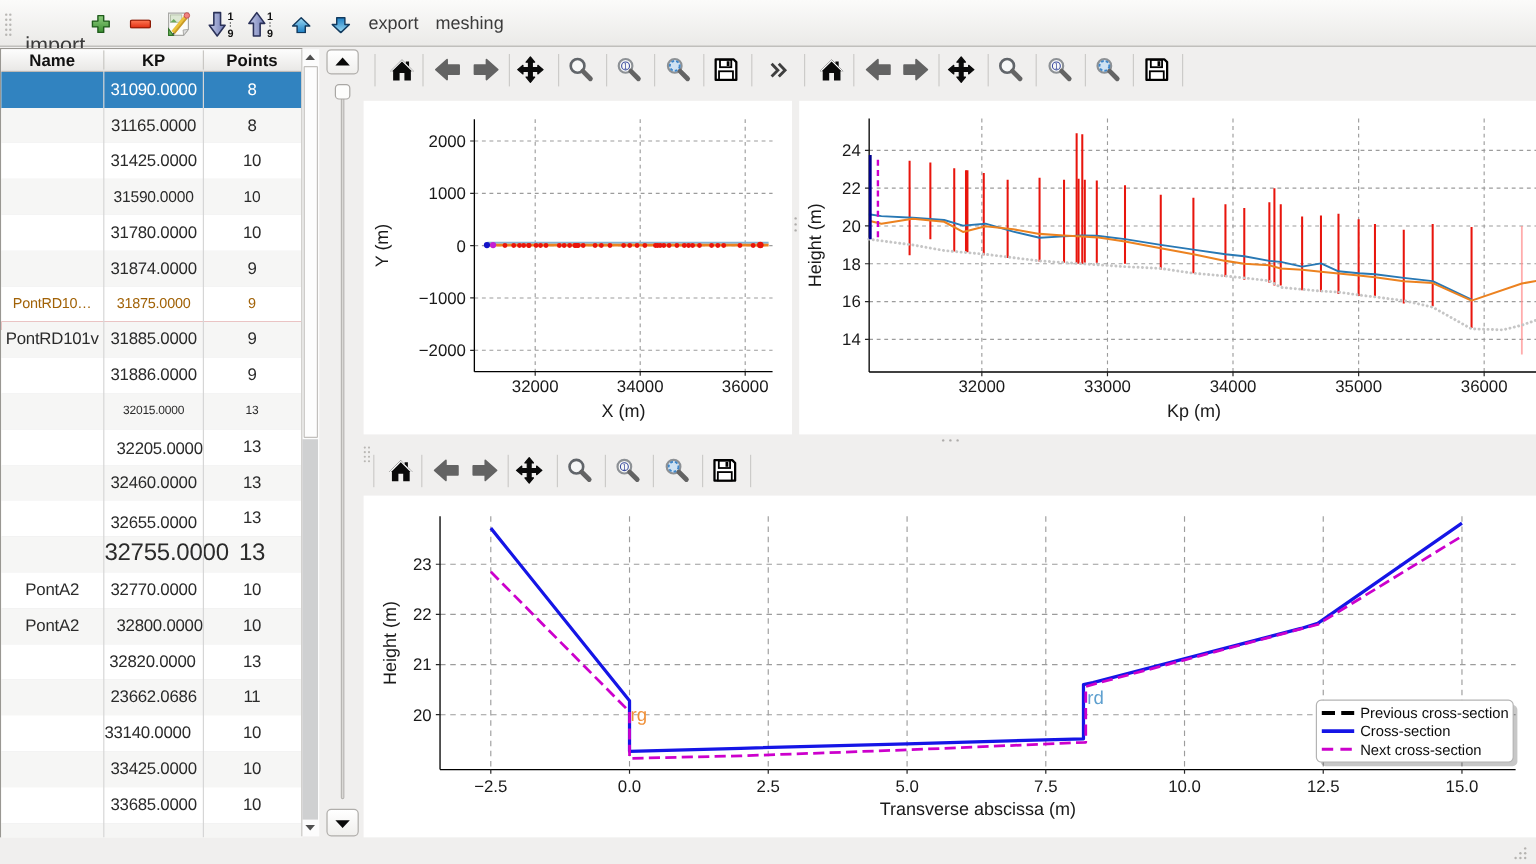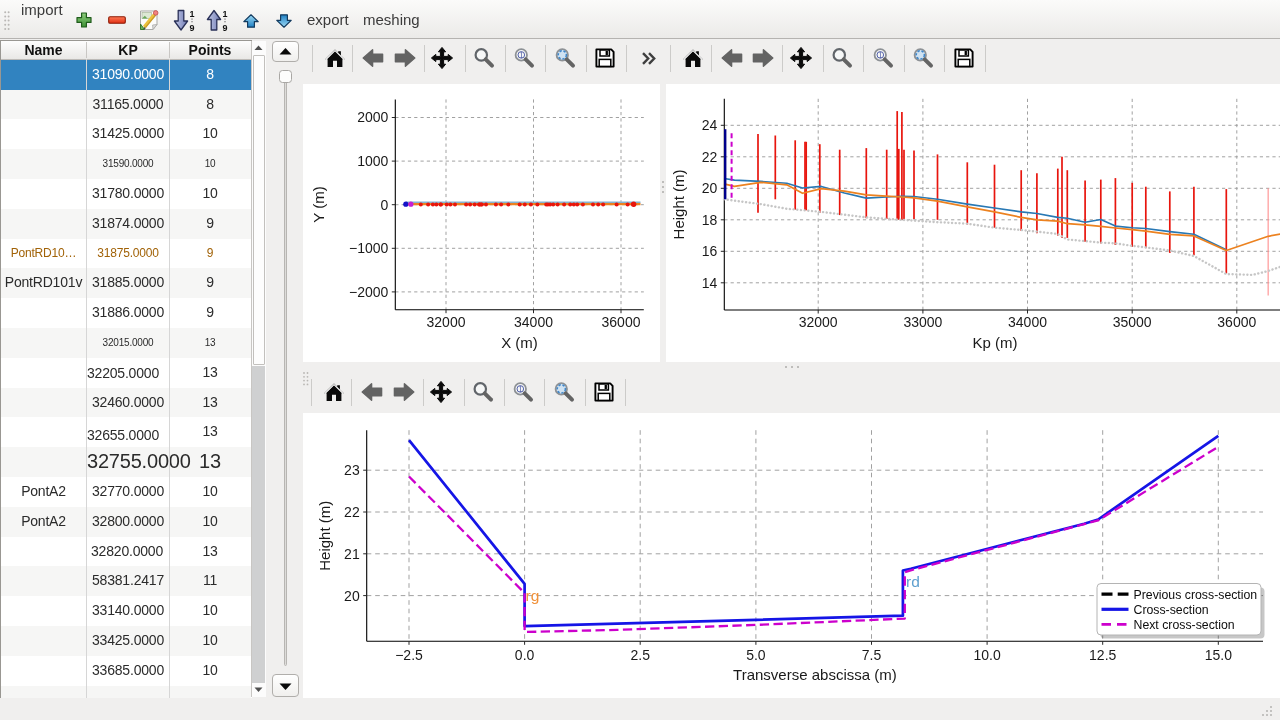--- a/index.html
+++ b/index.html
@@ -12,21 +12,21 @@
       <circle cx="5.6" cy="2.2" r="1" fill="#b9b7b4"></circle>
       <circle cx="2.2" cy="6.4" r="1" fill="#b9b7b4"></circle>
       <circle cx="5.6" cy="6.4" r="1" fill="#b9b7b4"></circle>
       <circle cx="2.2" cy="10.600000000000001" r="1" fill="#b9b7b4"></circle>
       <circle cx="5.6" cy="10.600000000000001" r="1" fill="#b9b7b4"></circle>
       <circle cx="2.2" cy="14.8" r="1" fill="#b9b7b4"></circle>
       <circle cx="5.6" cy="14.8" r="1" fill="#b9b7b4"></circle>
       <circle cx="2.2" cy="19.0" r="1" fill="#b9b7b4"></circle>
       <circle cx="5.6" cy="19.0" r="1" fill="#b9b7b4"></circle>
     </svg>
-    <div class="abs" style="left:21px;top:1px;font-size:15px;color:#3b3b3b">import</div>
+    <div class="abs" style="left:21px;top:27px;font-size:18px;color:#3b3b3b">import</div>
     <svg class="abs" style="left:76px;top:12px" width="16" height="16" viewBox="0 0 16 16">
       <defs>
         <linearGradient id="gp" x1="0" y1="0" x2="0" y2="1">
           <stop offset="0" stop-color="#8fce7f"></stop>
           <stop offset="1" stop-color="#3d9133"></stop>
         </linearGradient>
       </defs>
       <path d="M5.6 1 H10.4 V5.6 H15 V10.4 H10.4 V15 H5.6 V10.4 H1 V5.6 H5.6 Z" fill="url(#gp)" stroke="#205c1c" stroke-width="1.2" stroke-linejoin="round"></path>
     </svg>
     <svg class="abs" style="left:108px;top:16px" width="18" height="8" viewBox="0 0 18 8">
@@ -104,21 +104,21 @@
     <div class="abs" style="left:0;top:48.6px;width:250px;height:29.8px;background:#f6f6f5;color:#2b2b2b;font-size:14px;letter-spacing:-0.2px;border-bottom:1px solid #e3e3e3">
       <div class="abs" style="left:0;top:0;width:85px;text-align:center;line-height:29.8px"></div>
       <div class="abs" style="left:86px;top:0;width:82px;text-align:center;line-height:29.8px">31165.0000</div>
       <div class="abs" style="left:169px;top:0;width:80px;text-align:center;line-height:29.8px">8</div>
     </div>
     <div class="abs" style="left:0;top:78.4px;width:250px;height:29.8px;background:#ffffff;color:#2b2b2b;font-size:14px;letter-spacing:-0.2px;border-bottom:1px solid #e3e3e3">
       <div class="abs" style="left:0;top:0;width:85px;text-align:center;line-height:29.8px"></div>
       <div class="abs" style="left:86px;top:0;width:82px;text-align:center;line-height:29.8px">31425.0000</div>
       <div class="abs" style="left:169px;top:0;width:80px;text-align:center;line-height:29.8px">10</div>
     </div>
-    <div class="abs" style="left:0;top:108.2px;width:250px;height:29.8px;background:#f6f6f5;color:#2b2b2b;font-size:10px;letter-spacing:-0.2px;border-bottom:1px solid #e3e3e3">
+    <div class="abs" style="left:0;top:108.2px;width:250px;height:29.8px;background:#f6f6f5;color:#2b2b2b;font-size:13px;letter-spacing:-0.2px;border-bottom:1px solid #e3e3e3">
       <div class="abs" style="left:0;top:0;width:85px;text-align:center;line-height:29.8px"></div>
       <div class="abs" style="left:86px;top:0;width:82px;text-align:center;line-height:29.8px">31590.0000</div>
       <div class="abs" style="left:169px;top:0;width:80px;text-align:center;line-height:29.8px">10</div>
     </div>
     <div class="abs" style="left:0;top:138.0px;width:250px;height:29.8px;background:#ffffff;color:#2b2b2b;font-size:14px;letter-spacing:-0.2px;border-bottom:1px solid #e3e3e3">
       <div class="abs" style="left:0;top:0;width:85px;text-align:center;line-height:29.8px"></div>
       <div class="abs" style="left:86px;top:0;width:82px;text-align:center;line-height:29.8px">31780.0000</div>
       <div class="abs" style="left:169px;top:0;width:80px;text-align:center;line-height:29.8px">10</div>
     </div>
     <div class="abs" style="left:0;top:167.8px;width:250px;height:29.8px;background:#f6f6f5;color:#2b2b2b;font-size:14px;letter-spacing:-0.2px;border-bottom:1px solid #e3e3e3">
@@ -141,61 +141,61 @@
       <div class="abs" style="left:86px;top:0;width:82px;text-align:center;line-height:29.8px">31886.0000</div>
       <div class="abs" style="left:169px;top:0;width:80px;text-align:center;line-height:29.8px">9</div>
     </div>
     <div class="abs" style="left:0;top:287.0px;width:250px;height:29.8px;background:#f6f6f5;color:#2b2b2b;font-size:10px;letter-spacing:-0.2px;border-bottom:1px solid #e3e3e3">
       <div class="abs" style="left:0;top:0;width:85px;text-align:center;line-height:29.8px"></div>
       <div class="abs" style="left:86px;top:0;width:82px;text-align:center;line-height:29.8px">32015.0000</div>
       <div class="abs" style="left:169px;top:0;width:80px;text-align:center;line-height:29.8px">13</div>
     </div>
     <div class="abs" style="left:0;top:316.8px;width:250px;height:29.8px;background:#ffffff;color:#2b2b2b;font-size:14px;letter-spacing:-0.2px;border-bottom:1px solid #e3e3e3">
       <div class="abs" style="left:0;top:0;width:85px;text-align:center;line-height:29.8px"></div>
-      <div class="abs" style="left:86px;top:1px;width:82px;text-align:left;line-height:29.8px">32205.0000</div>
+      <div class="abs" style="left:86px;top:1px;width:82px;text-align:right;line-height:29.8px">32205.0000</div>
       <div class="abs" style="left:169px;top:0;width:80px;text-align:center;line-height:29.8px">13</div>
     </div>
     <div class="abs" style="left:0;top:346.6px;width:250px;height:29.8px;background:#f6f6f5;color:#2b2b2b;font-size:14px;letter-spacing:-0.2px;border-bottom:1px solid #e3e3e3">
       <div class="abs" style="left:0;top:0;width:85px;text-align:center;line-height:29.8px"></div>
       <div class="abs" style="left:86px;top:0;width:82px;text-align:center;line-height:29.8px">32460.0000</div>
       <div class="abs" style="left:169px;top:0;width:80px;text-align:center;line-height:29.8px">13</div>
     </div>
     <div class="abs" style="left:0;top:376.4px;width:250px;height:29.8px;background:#ffffff;color:#2b2b2b;font-size:14px;letter-spacing:-0.2px;border-bottom:1px solid #e3e3e3">
       <div class="abs" style="left:0;top:0;width:85px;text-align:center;line-height:29.8px"></div>
-      <div class="abs" style="left:86px;top:4px;width:82px;line-height:29.8px">32655.0000</div>
+      <div class="abs" style="left:86px;top:4px;width:82px;text-align:center;line-height:29.8px">32655.0000</div>
       <div class="abs" style="left:169px;top:0;width:80px;text-align:center;line-height:29.8px">13</div>
     </div>
     <div class="abs" style="left:0;top:406.2px;width:250px;height:29.8px;background:#f6f6f5;color:#2b2b2b;font-size:20px;letter-spacing:-0.2px;border-bottom:1px solid #e3e3e3">
       <div class="abs" style="left:0;top:0;width:85px;text-align:center;line-height:29.8px"></div>
       <div class="abs" style="left:86px;top:0;width:82px;text-align:center;line-height:29.8px">32755.0000</div>
       <div class="abs" style="left:169px;top:0;width:80px;text-align:center;line-height:29.8px">13</div>
     </div>
     <div class="abs" style="left:0;top:436.0px;width:250px;height:29.8px;background:#ffffff;color:#2b2b2b;font-size:14px;letter-spacing:-0.2px;border-bottom:1px solid #e3e3e3">
       <div class="abs" style="left:0;top:0;width:85px;text-align:center;line-height:29.8px">PontA2</div>
       <div class="abs" style="left:86px;top:0;width:82px;text-align:center;line-height:29.8px">32770.0000</div>
       <div class="abs" style="left:169px;top:0;width:80px;text-align:center;line-height:29.8px">10</div>
     </div>
     <div class="abs" style="left:0;top:465.8px;width:250px;height:29.8px;background:#f6f6f5;color:#2b2b2b;font-size:14px;letter-spacing:-0.2px;border-bottom:1px solid #e3e3e3">
       <div class="abs" style="left:0;top:0;width:85px;text-align:center;line-height:29.8px">PontA2</div>
-      <div class="abs" style="left:86px;top:0;width:82px;text-align:center;line-height:29.8px">32800.0000</div>
+      <div class="abs" style="left:86px;top:0;width:82px;text-align:right;line-height:29.8px">32800.0000</div>
       <div class="abs" style="left:169px;top:0;width:80px;text-align:center;line-height:29.8px">10</div>
     </div>
     <div class="abs" style="left:0;top:495.6px;width:250px;height:29.8px;background:#ffffff;color:#2b2b2b;font-size:14px;letter-spacing:-0.2px;border-bottom:1px solid #e3e3e3">
       <div class="abs" style="left:0;top:0;width:85px;text-align:center;line-height:29.8px"></div>
       <div class="abs" style="left:80px;top:0;width:82px;text-align:right;line-height:29.8px">32820.0000</div>
       <div class="abs" style="left:169px;top:0;width:80px;text-align:center;line-height:29.8px">13</div>
     </div>
     <div class="abs" style="left:0;top:525.4px;width:250px;height:29.8px;background:#f6f6f5;color:#2b2b2b;font-size:14px;letter-spacing:-0.2px;border-bottom:1px solid #e3e3e3">
       <div class="abs" style="left:0;top:0;width:85px;text-align:center;line-height:29.8px"></div>
-      <div class="abs" style="left:86px;top:0;width:82px;text-align:center;line-height:29.8px">58381.2417</div>
+      <div class="abs" style="left:86px;top:0;width:82px;text-align:center;line-height:29.8px">23662.0686</div>
       <div class="abs" style="left:169px;top:0;width:80px;text-align:center;line-height:29.8px">11</div>
     </div>
     <div class="abs" style="left:0;top:555.2px;width:250px;height:29.8px;background:#ffffff;color:#2b2b2b;font-size:14px;letter-spacing:-0.2px;border-bottom:1px solid #e3e3e3">
       <div class="abs" style="left:0;top:0;width:85px;text-align:center;line-height:29.8px"></div>
-      <div class="abs" style="left:86px;top:0;width:82px;text-align:center;line-height:29.8px">33140.0000</div>
+      <div class="abs" style="left:86px;top:0;width:82px;line-height:29.8px">33140.0000</div>
       <div class="abs" style="left:169px;top:0;width:80px;text-align:center;line-height:29.8px">10</div>
     </div>
     <div class="abs" style="left:0;top:585.0px;width:250px;height:29.8px;background:#f6f6f5;color:#2b2b2b;font-size:14px;letter-spacing:-0.2px;border-bottom:1px solid #e3e3e3">
       <div class="abs" style="left:0;top:0;width:85px;text-align:center;line-height:29.8px"></div>
       <div class="abs" style="left:86px;top:0;width:82px;text-align:center;line-height:29.8px">33425.0000</div>
       <div class="abs" style="left:169px;top:0;width:80px;text-align:center;line-height:29.8px">10</div>
     </div>
     <div class="abs" style="left:0;top:614.8px;width:250px;height:29.8px;background:#ffffff;color:#2b2b2b;font-size:14px;letter-spacing:-0.2px;border-bottom:1px solid #e3e3e3">
       <div class="abs" style="left:0;top:0;width:85px;text-align:center;line-height:29.8px"></div>
       <div class="abs" style="left:86px;top:0;width:82px;text-align:center;line-height:29.8px">33685.0000</div>

